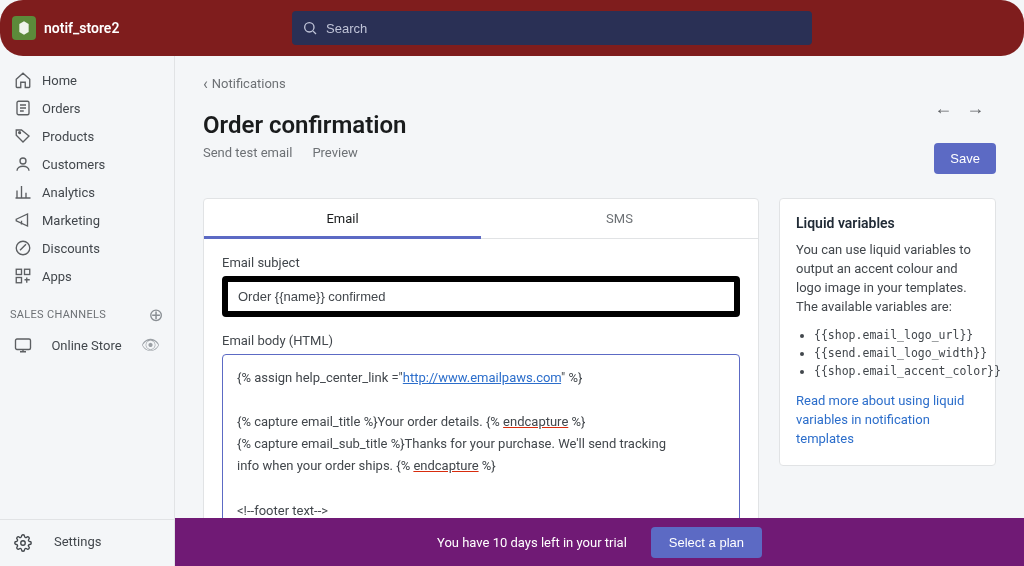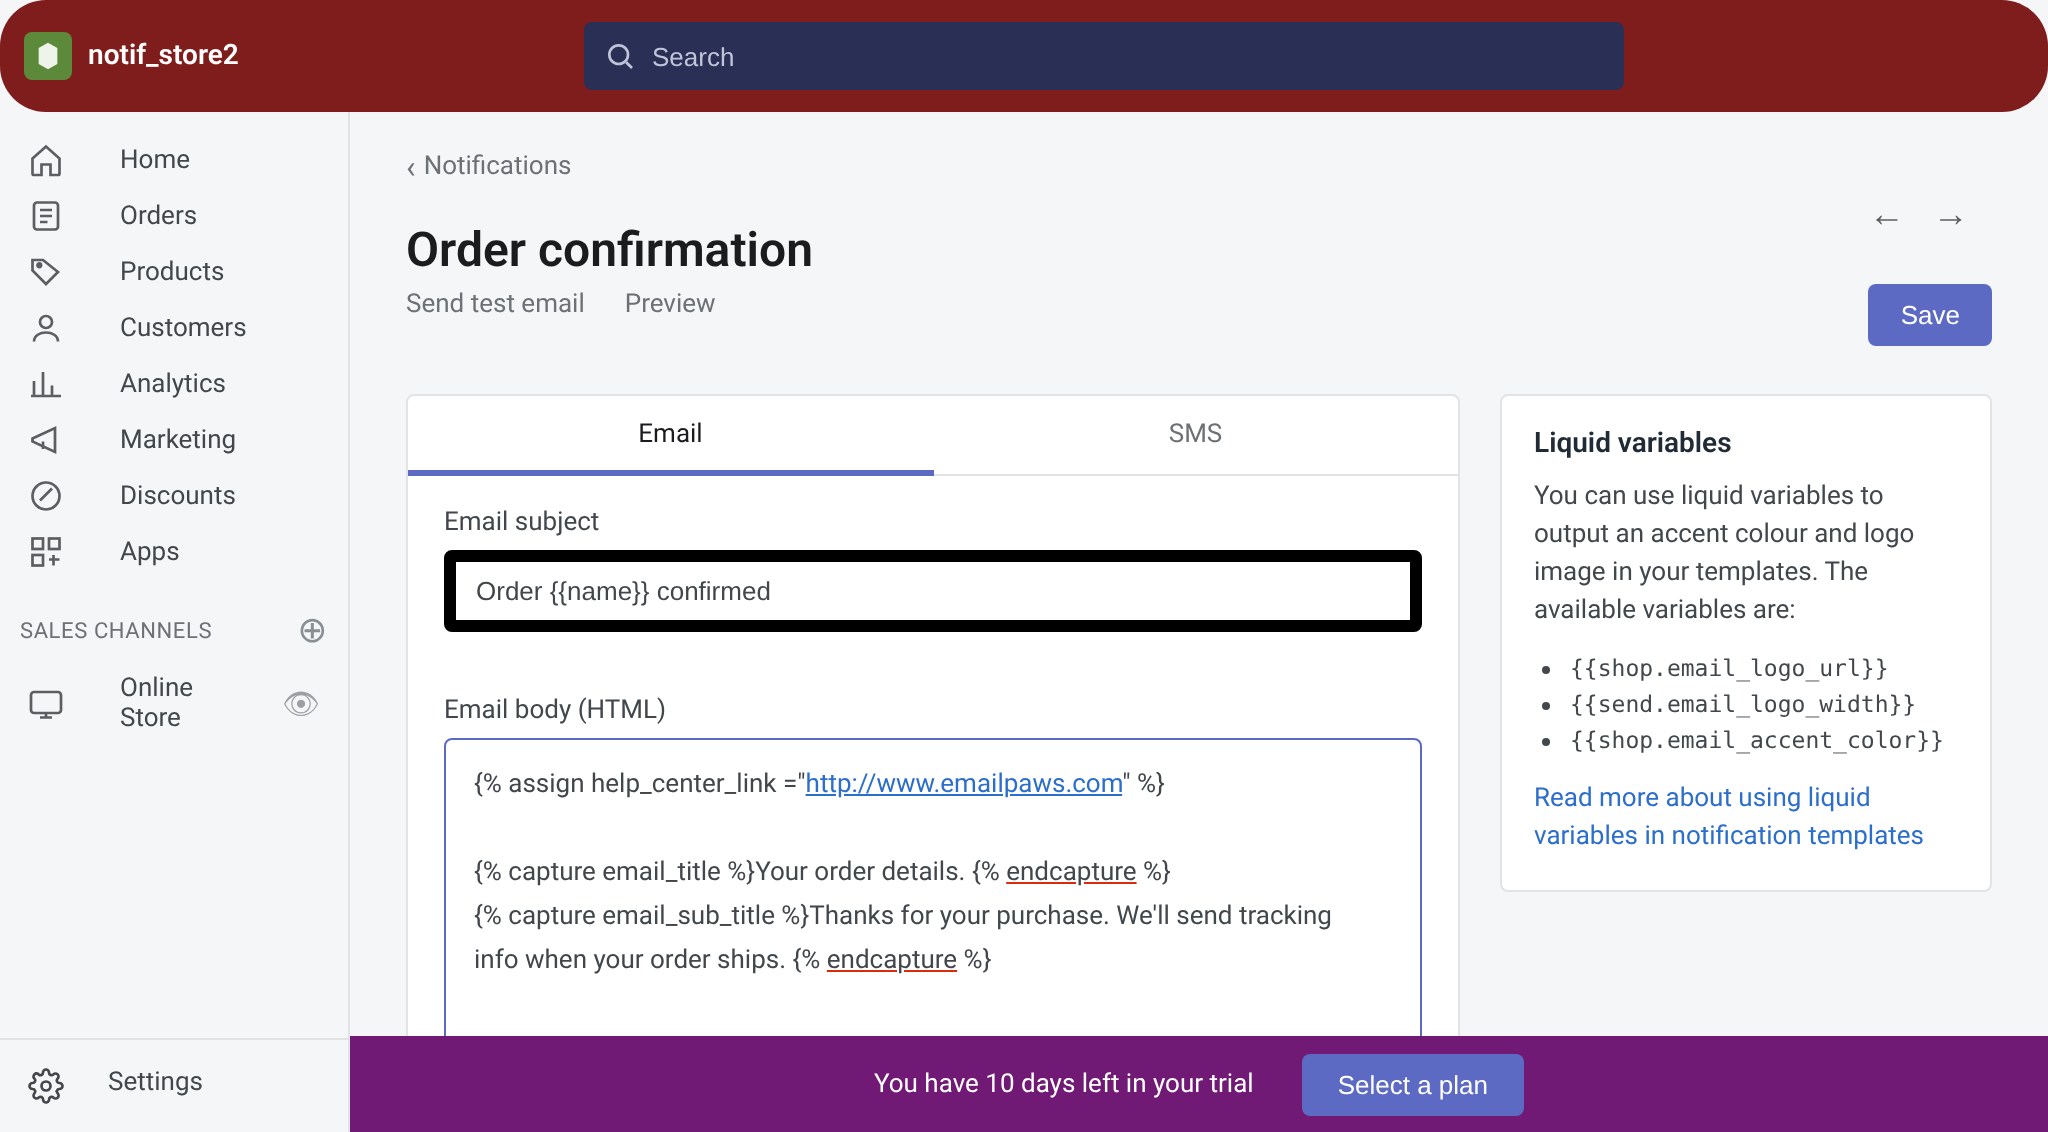--- a/index.html
+++ b/index.html
@@ -12,21 +12,21 @@
   .shopify-logo { width: 24px; height: 24px; background: #5c8a3a; border-radius: 4px; display: flex; align-items: center; justify-content: center; color:#fff; font-weight:bold; font-size:14px;}
   .shopify-logo svg { width: 16px; height: 16px; fill: #fff; }
   .searchbox { flex: 0 0 520px; height: 34px; background: #2a3055; border-radius: 4px; display: flex; align-items: center; padding: 0 10px; color: #c0c4d8; }
   .searchbox input { background: transparent; border: none; outline: none; color: #fff; font-size: 13px; width: 100%; margin-left: 8px; }
   .searchbox input::placeholder { color: #c0c4d8; }
 
   
   .body-row { flex: 1; display: flex; min-height: 0; }
   .sidebar { width: 175px; background: #f4f6f8; border-right: 1px solid #e1e3e5; display: flex; flex-direction: column; padding-top: 10px; }
   .nav-list { list-style: none; padding: 0 4px; }
-  .nav-item { display: flex; align-items: center; gap: 28px; padding: 5px 10px; color: #42474c; font-size: 13px; cursor: pointer; border-radius: 4px; }
+  .nav-item { display: flex; align-items: center; gap: 10px; padding: 5px 10px; color: #42474c; font-size: 13px; cursor: pointer; border-radius: 4px; text-align: center; }
   .nav-item .icon { width: 18px; height: 18px; color: #5c5f62; display: flex; align-items: center; justify-content: center; }
   .nav-section-title { padding: 14px 10px 6px 10px; font-size: 11px; color: #6d7175; letter-spacing: .3px; display: flex; align-items: center; justify-content: space-between; }
   .nav-section-title .plus { font-size: 18px; color: #8a8f94; font-weight: 400; }
   .sidebar-footer { margin-top: auto; border-top: 1px solid #e1e3e5; }
   .settings-item { display: flex; align-items: flex-start; gap: 22px; padding: 14px 14px; color: #42474c; cursor: pointer; }
 
   
   .main { flex: 1; overflow-y: auto; padding: 18px 28px 0 28px; position: relative; }
   .breadcrumb { display: flex; align-items: center; gap: 4px; color: #6d7175; font-size: 13px; margin-bottom: 4px; }
   .breadcrumb .chev { font-size: 16px; }
@@ -34,36 +34,36 @@
   .page-title { font-size: 24px; font-weight: 600; color: #1a1c1d; margin-top: 0; }
   .sub-actions { display: flex; gap: 20px; margin-top: 6px; font-size: 13px; color: #6d7175; }
   .sub-actions span { cursor: pointer; }
   .nav-arrows { display: flex; gap: 14px; align-items: center; color: #5c5f62; }
   .nav-arrows .arrow { font-size: 18px; cursor: pointer; }
   .save-btn { background: #5c6ac4; color: #fff; border: none; border-radius: 4px; padding: 8px 16px; font-size: 13px; font-weight: 500; cursor: pointer; margin-top: 24px; }
 
   .content-row { display: flex; gap: 20px; margin-top: 24px; align-items: flex-start; }
   .card { background: #fff; border: 1px solid #e1e3e5; border-radius: 4px; }
   .main-card { flex: 1; }
-  .side-card { width: 246px; padding: 16px; font-size: 13px; }
+  .side-card { width: 217px; padding: 16px; font-size: 13px; }
   .side-card h3 { font-size: 14px; font-weight: 600; margin-bottom: 10px; }
   .side-card p { color: #42474c; line-height: 1.45; margin-bottom: 10px; }
   .side-card ul { list-style: disc; padding-left: 18px; margin-bottom: 12px; }
   .side-card li { font-family: ui-monospace, Menlo, monospace; font-size: 11.5px; color: #42474c; padding: 2px 0; }
   .side-card a { color: #2c6ecb; text-decoration: none; line-height: 1.45; }
 
   .tabs { display: flex; border-bottom: 1px solid #e1e3e5; }
   .tab { flex: 1; text-align: center; padding: 12px 0; font-size: 13px; color: #6d7175; cursor: pointer; position: relative; }
   .tab.active { color: #1a1c1d; }
   .tab.active::after { content: ""; position: absolute; left: 0; right: 0; bottom: -1px; height: 3px; background: #5c6ac4; }
 
   .form-body { padding: 16px 18px; }
   .field-label { font-size: 13px; color: #42474c; margin-bottom: 6px; display: block; }
   .text-input { width: 100%; border: 6px solid #000000; border-radius: 4px; padding: 7px 10px; font-size: 13px; color: #42474c; outline: none; }
-  .field-group { margin-bottom: 32px; }
+  .field-group { margin-bottom: 16px; }
   .code-area { width: 100%; min-height: 210px; border: 1.5px solid #5c6ac4; border-radius: 4px; padding: 12px 14px; font-size: 13px; color: #42474c; line-height: 1.7; outline: none; background: #fff; overflow-wrap: break-word; }
   .code-area .ul { text-decoration: underline; text-decoration-color: #d82c0d; }
   .code-area .linkish { color: #2c6ecb; text-decoration: underline; }
 
   
   .trialbar { height: 48px; background: #701a75; color: #fff; display: flex; align-items: center; justify-content: center; gap: 24px; font-size: 13px; flex-shrink: 0; position: absolute; left: 175px; right: 0; bottom: 0; }
   .plan-btn { background: #5c6ac4; border: none; color: #fff; padding: 8px 18px; border-radius: 4px; font-size: 13px; cursor: pointer; }
 
   .eye-icon { color: #9ba0a5; font-size: 15px; }
 

